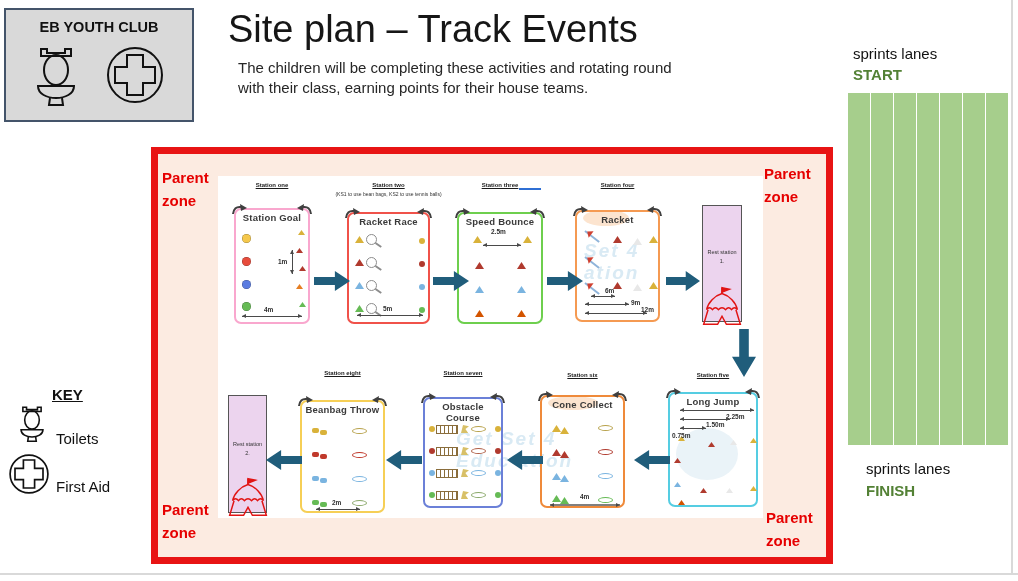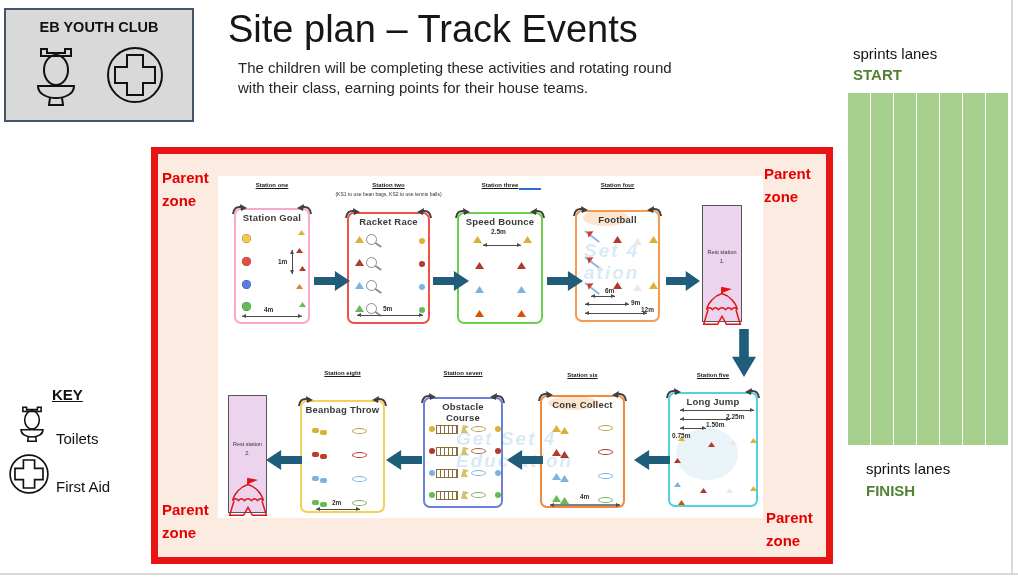--- a/index.html
+++ b/index.html
@@ -233,21 +233,21 @@
           <span class="sh cn" style="left: 64px; top: 22px; background: rgb(217, 178, 58);"></span>
           <span class="sh cn" style="left: 16px; top: 48px; background: rgb(176, 58, 46);"></span>
           <span class="sh cn" style="left: 58px; top: 48px; background: rgb(176, 58, 46);"></span>
           <span class="sh cn" style="left: 16px; top: 72px; background: rgb(122, 180, 224);"></span>
           <span class="sh cn" style="left: 58px; top: 72px; background: rgb(122, 180, 224);"></span>
           <span class="sh cn" style="left: 16px; top: 96px; background: rgb(211, 84, 0);"></span>
           <span class="sh cn" style="left: 58px; top: 96px; background: rgb(211, 84, 0);"></span>
         </div>
 
       <div class="sbox" id="jv" style="left:357px;top:34px;width:85px;height:112px;border-color:#f59a52">
-        <div class="stitle">Football</div>
+        <div class="stitle">Racket</div>
         <div class="dlab" style="left:28px;top:75px">6m</div>
         <div class="dim" style="left:14px;top:84px;width:24px"></div>
         <div class="dlab" style="left:54px;top:87px">9m</div>
         <div class="dim" style="left:8px;top:92px;width:44px"></div>
         <div class="dlab" style="left:64px;top:94px">12m</div>
         <div class="dim" style="left:8px;top:101px;width:62px"></div>
       <span class="curv cl"><svg width="16" height="12" viewBox="0 0 16 12">
               <path d="M1 11 Q2 3 9 4" fill="none" stroke="#3f3f3f" stroke-width="2"></path>
               <path d="M8 1 L15 5 L9 8 Z" fill="#3f3f3f"></path>
             </svg></span>

